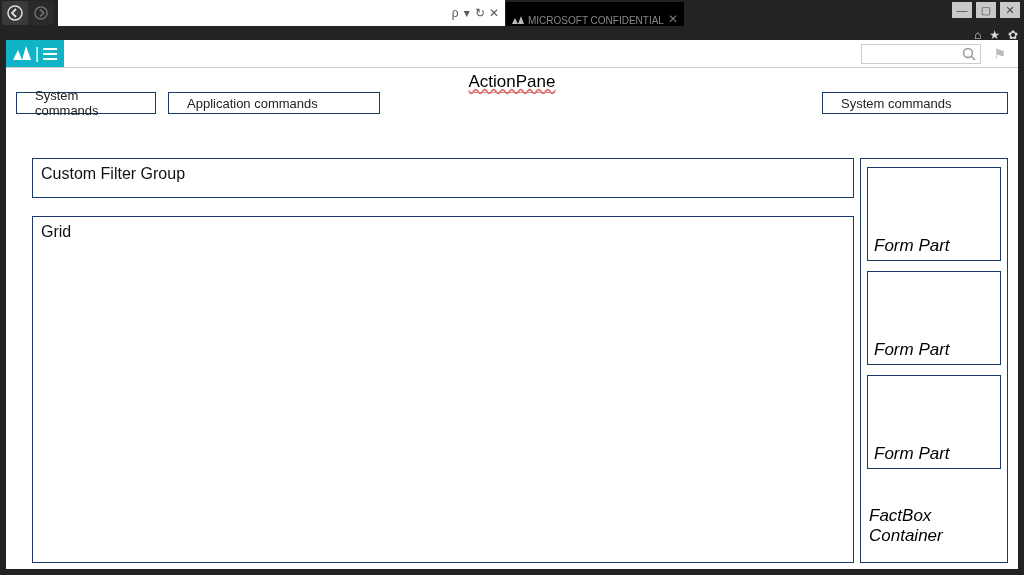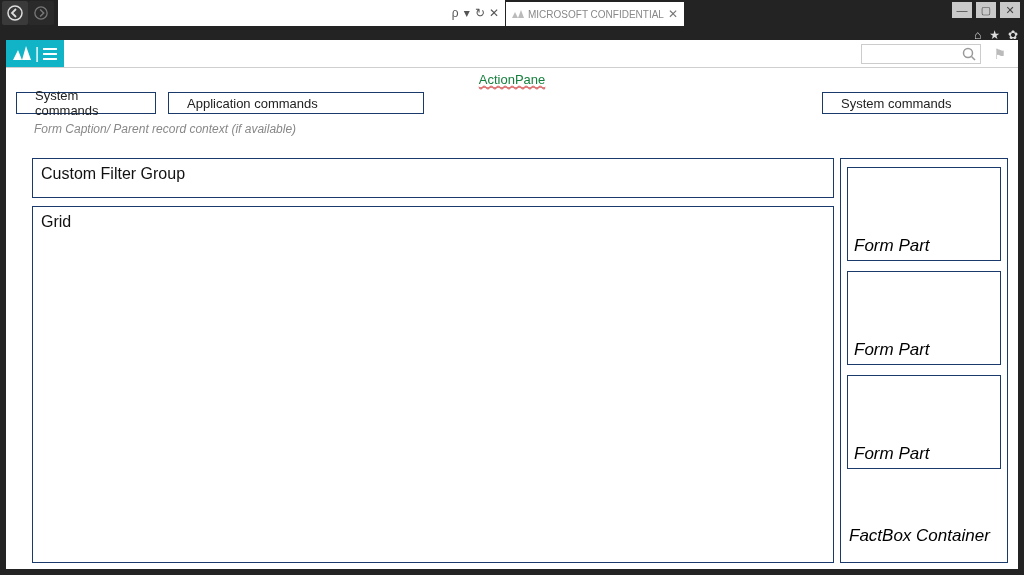--- a/index.html
+++ b/index.html
@@ -37,25 +37,25 @@
     padding: 0 6px;
     font-size: 12px;
     color: #555;
   }
   .tabs-area {
     flex: 1;
     display: flex;
     align-items: flex-end;
   }
   .tab {
-    background: #ffffff;
+    background: #000000;
     height: 24px;
     min-width: 150px;
-    display: flex; align-items: center;
-    padding: 8px 6px;
+    display: flex; align-items: flex-end;
+    padding: 0 6px;
     font-size: 10px;
     color: #888;
     gap: 4px;
     margin-left: 1px;
   }
   .tab .close-x { margin-left: auto; color: #777; font-size: 12px; }
   .win-ctrls {
     display: flex; gap: 4px; align-items: flex-start; padding: 2px 4px 0 0;
   }
   .win-btn {
@@ -100,22 +100,22 @@
     width: 120px; height: 20px; border: 1px solid #ccc;
     display:flex; align-items:center; justify-content:flex-end;
     padding: 0 4px;
     color: #999;
   }
   .flag-icon { color: #bbb; font-size: 14px; padding: 0 4px; }
 
   
   .action-pane-label {
     text-align: center;
-    font-size: 13px;
-    color: #15803d;
+    font-size: 17px;
+    color: #000000;
     border-bottom: 1px solid #d88; 
     text-decoration: underline;
     text-decoration-color: #e07070;
     text-decoration-style: wavy;
     display: inline-block;
     margin: 4px auto 0 auto;
   }
   .action-pane-wrap { text-align: center; height: 20px; }
 
   .cmd-row {
@@ -126,21 +126,21 @@
   }
   .cmd-box {
     border: 1px solid #1a3a6b;
     height: 22px;
     display:flex; align-items:center;
     padding: 0 18px;
     font-size: 13px;
     color: #222;
   }
   .cmd-box.sys { width: 140px; }
-  .cmd-box.app-cmd { width: 256px; text-align: center; }
+  .cmd-box.app-cmd { width: 212px; text-align: center; }
   .cmd-spacer { flex: 1; }
   .cmd-box.sys-right { width: 186px; }
 
   
   .caption {
     font-size: 12px;
     font-style: italic;
     color: #888;
     padding: 2px 0 4px 28px;
     font-family: "Segoe Script", cursive, sans-serif;
@@ -150,33 +150,33 @@
   .main {
     position: absolute;
     left: 26px; right: 10px; top: 118px; bottom: 6px;
     display: flex;
     gap: 6px;
   }
   .main-left {
     flex: 1;
     display: flex;
     flex-direction: column;
-    gap: 8px;
+    gap: 18px;
   }
   .panel {
     border: 1px solid #1a3a6b;
     padding: 6px 8px;
     font-size: 16px;
     color: #111;
   }
   .panel.filter { height: 40px; }
   .panel.grid { flex: 1; }
 
   .main-right {
-    width: 168px;
+    width: 148px;
     border: 1px solid #1a3a6b;
     position: relative;
     display: flex;
     flex-direction: column;
     gap: 10px;
     padding: 8px 6px 28px 6px;
   }
   .form-part {
     border: 1px solid #1a3a6b;
     height: 94px;
@@ -282,21 +282,20 @@
     <span class="action-pane-label">ActionPane</span>
   </div>
 
   <div class="cmd-row">
     <div class="cmd-box sys">System commands</div>
     <div class="cmd-box app-cmd">Application commands</div>
     <div class="cmd-spacer"></div>
     <div class="cmd-box sys-right">System commands</div>
   </div>
 
-  <div class="caption">Form Caption/ Parent record context (if available)</div>
 
   <div class="main">
     <div class="main-left">
       <div class="panel filter">Custom Filter Group</div>
       <div class="panel grid">Grid</div>
     </div>
     <div class="main-right">
       <div class="form-part">
         <div class="form-part-label">Form Part</div>
       </div>

